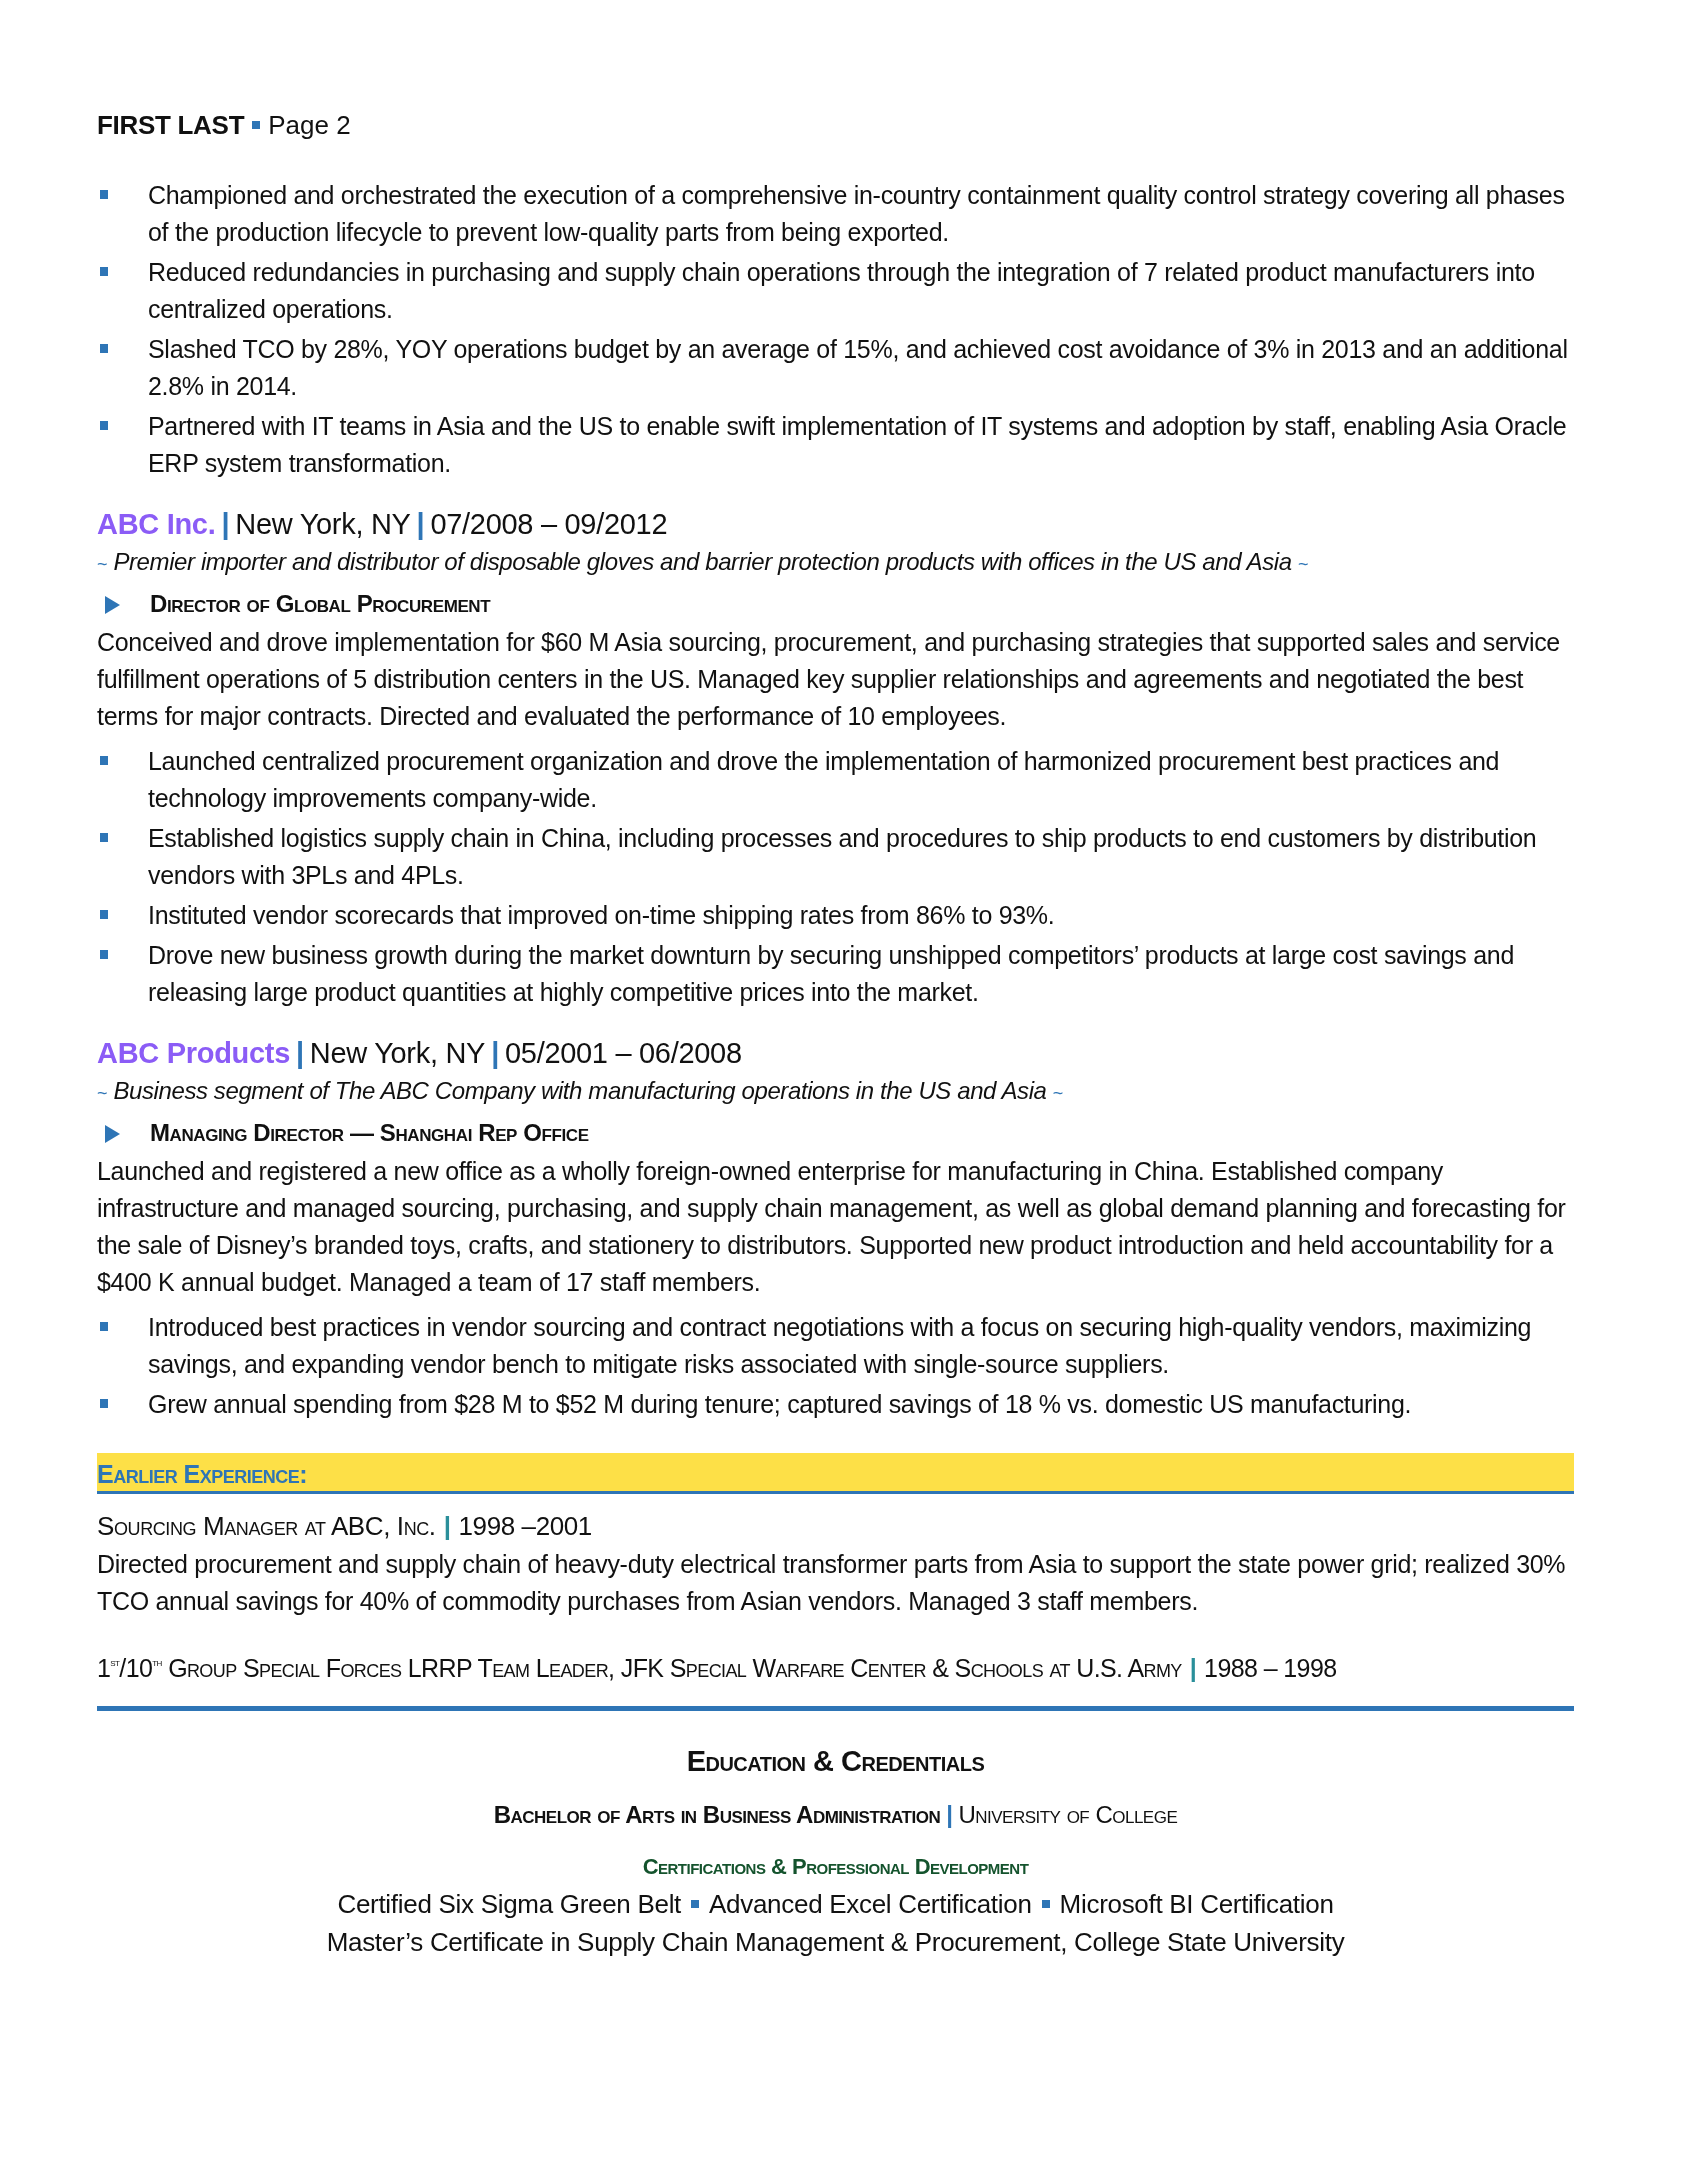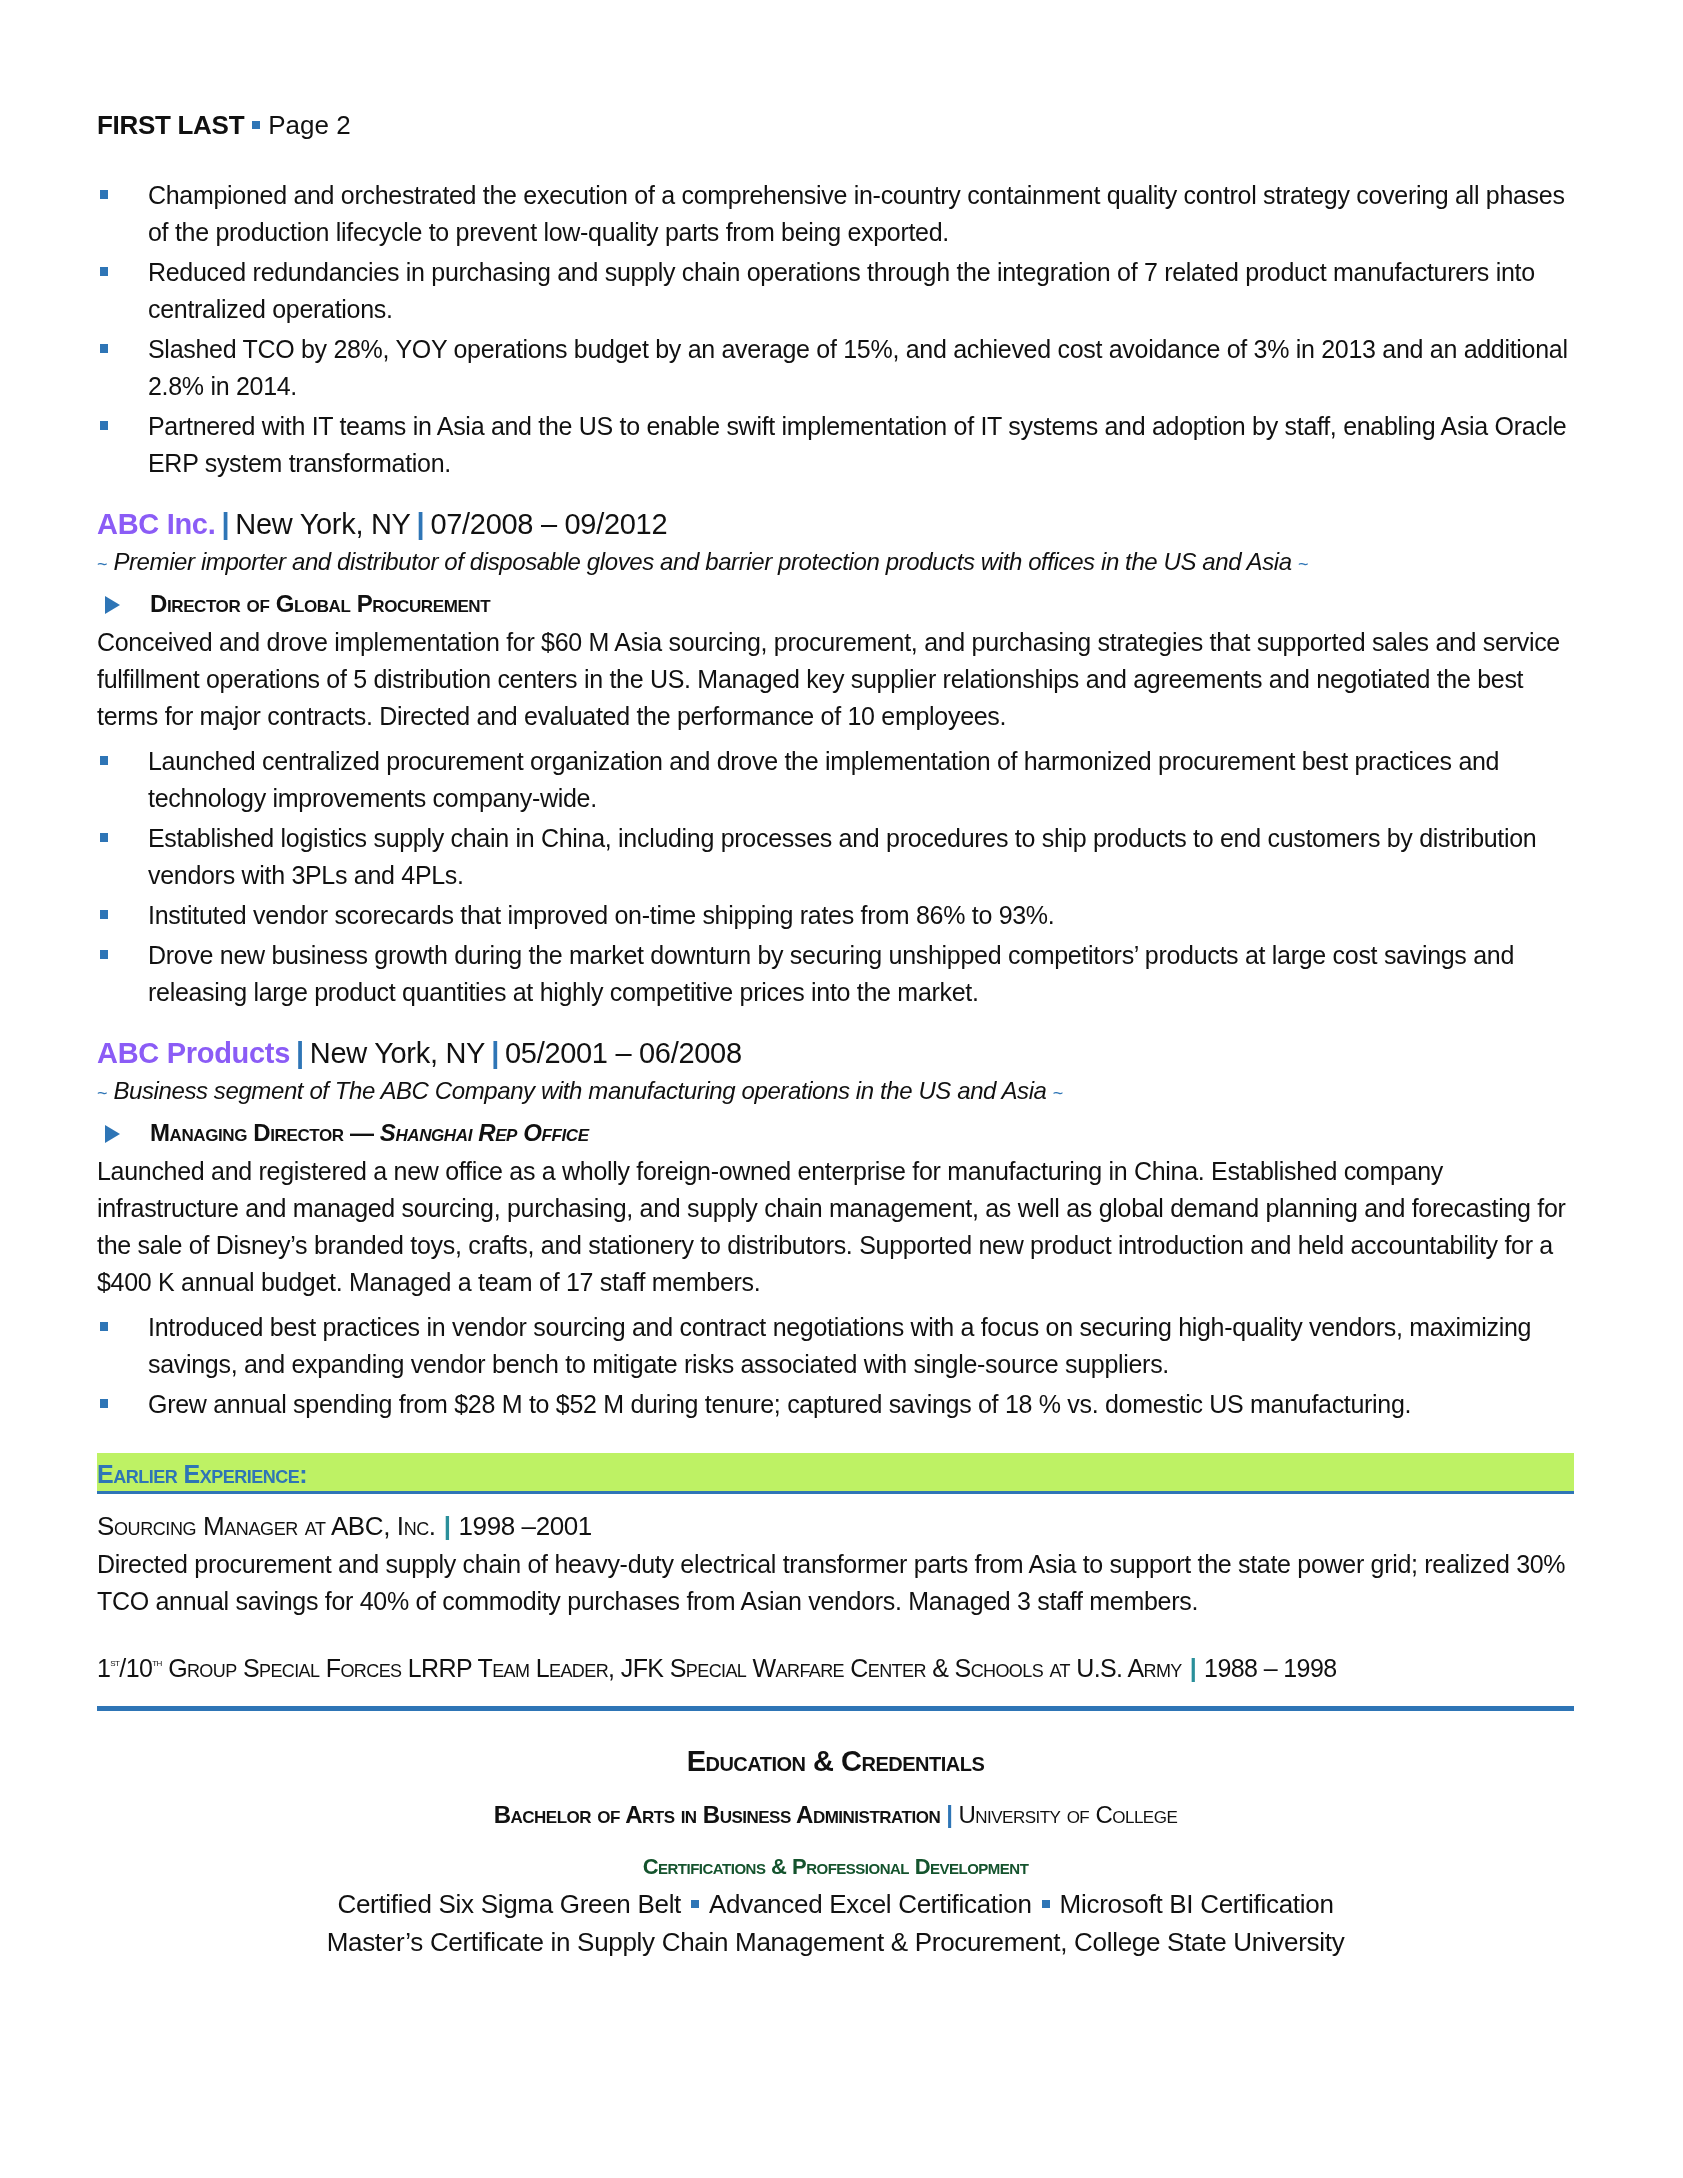--- a/index.html
+++ b/index.html
@@ -14,23 +14,23 @@
   ul.bl li { position: relative; padding-left: 51px; margin-bottom: 3px; }
   ul.bl li .bsq { position: absolute; left: 3px; top: 13px; width: 8px; height: 9px; background: #2E75B6; }
   .job { margin-top: 20px; }
   .job-title { font-size: 29px; line-height: 40px; letter-spacing: -0.3px; }
   .job-title .co { color: #8b5cf6; font-weight: bold; }
   .sep { color: #2E75B6; font-weight: bold; margin: 0 6px; }
   .tag { font-style: italic; font-size: 24px; line-height: 36px; letter-spacing: -0.4px; }
   .tag .tl { color: #2E75B6; font-style: normal; font-size: 18px; }
   .role { font-weight: bold; font-size: 24px; line-height: 40px; font-variant: small-caps; letter-spacing: -0.4px; margin-top: 2px; }
   .role .tri { display: inline-block; width: 0; height: 0; border-top: 9px solid transparent; border-bottom: 9px solid transparent; border-left: 15px solid #2E75B6; vertical-align: -2px; margin: 0 30px 0 8px; }
-  .role .it { font-style: italic; }
+  .role .it { }
   .para { margin: 0 0 6px 0; }
-  .earlier-bar { margin-top: 30px; background: #bef264; border-bottom: 3px solid #2E75B6; height: 38px; }
+  .earlier-bar { margin-top: 30px; background: #fde047; border-bottom: 3px solid #2E75B6; height: 38px; }
   .earlier-bar span { color: #2E75B6; font-weight: bold; font-variant: small-caps; font-size: 25px; line-height: 42px; letter-spacing: -0.5px; padding-left: 0; }
   .ee-title { font-variant: small-caps; font-size: 26px; line-height: 40px; margin-top: 12px; letter-spacing: -0.4px; }
   .ee-sep { color: #2A8F9A; font-weight: bold; margin: 0 8px; }
   .army { margin-top: 22px; font-variant: small-caps; font-size: 25px; line-height: 40px; letter-spacing: -0.6px; }
   .army sup { font-size: 12px; vertical-align: 11px; }
   .thick-rule { height: 5px; background: #2E75B6; margin-top: 18px; }
   .edu { text-align: center; }
   .edu h2 { font-size: 29px; font-weight: bold; font-variant: small-caps; margin: 30px 0 0 0; line-height: 40px; letter-spacing: -0.5px; }
   .degree { font-size: 24px; line-height: 40px; margin-top: 14px; font-variant: small-caps; letter-spacing: -0.5px; }
   .degree .deg { font-weight: bold; }

